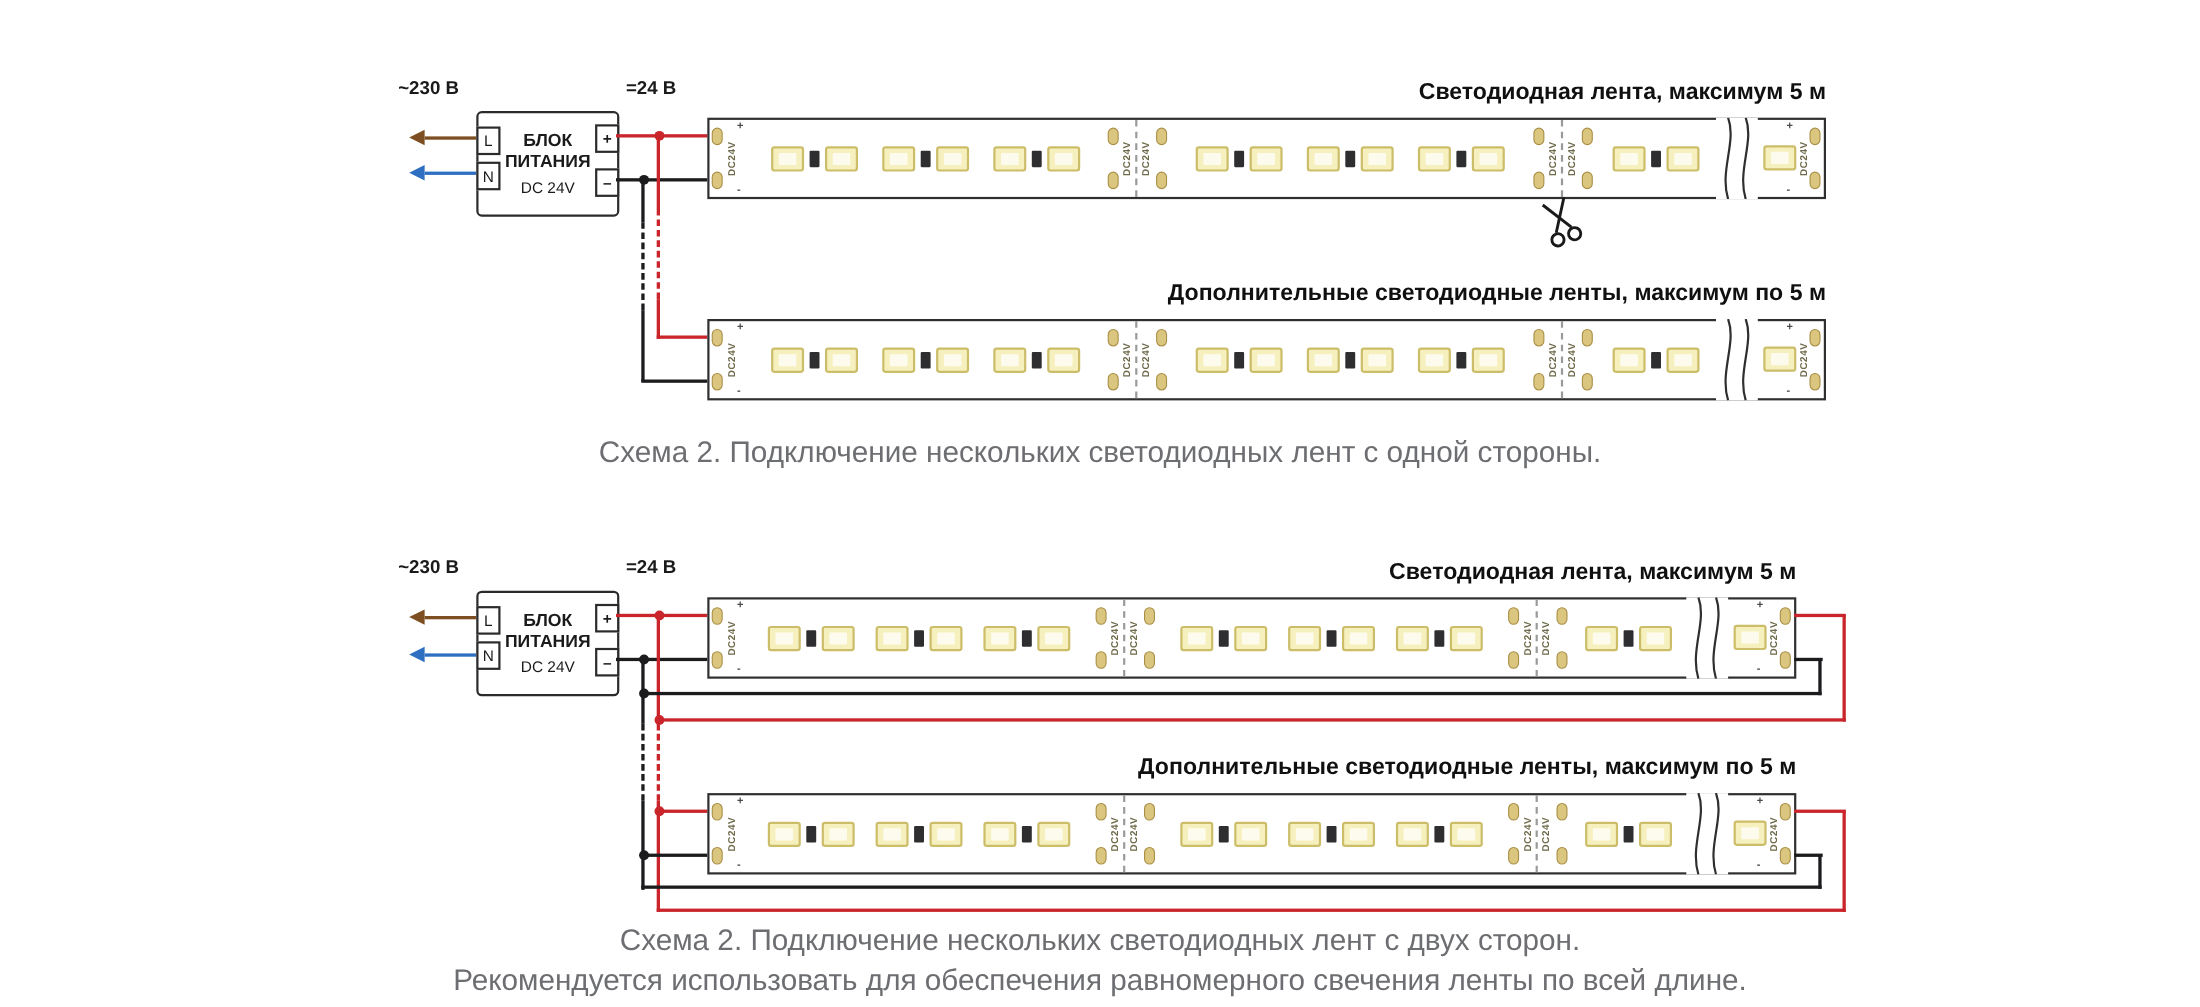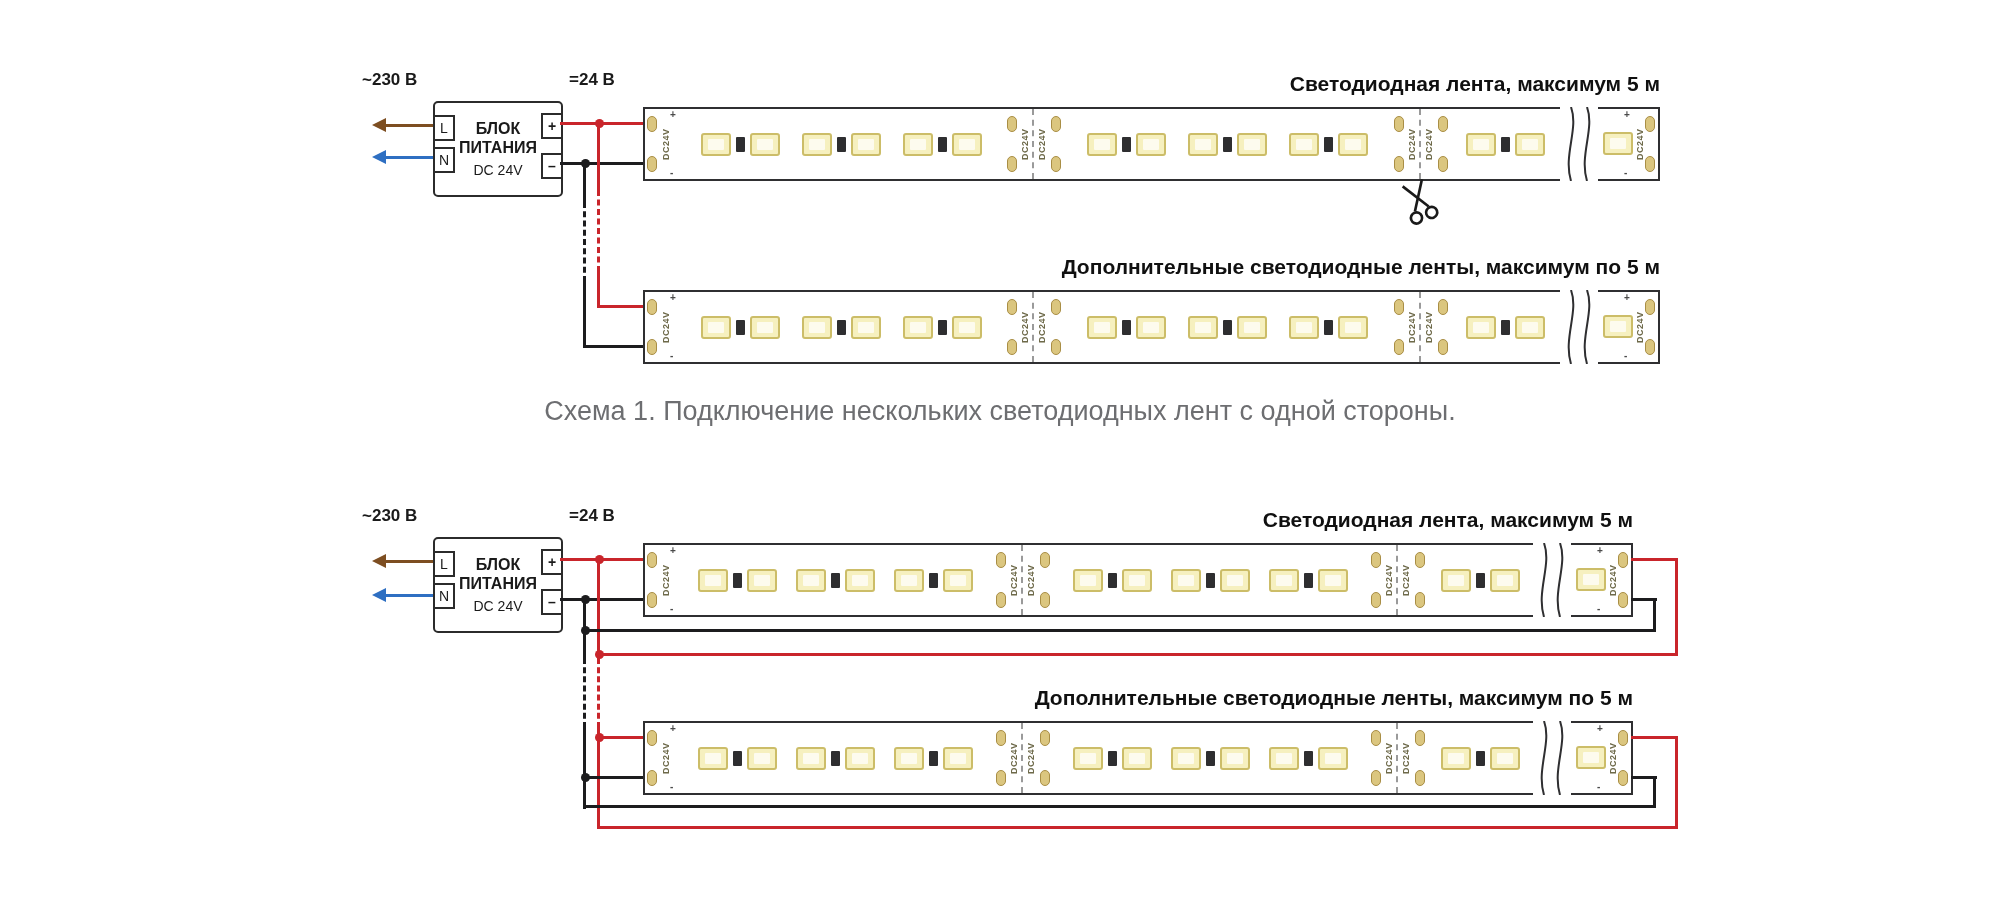--- a/index.html
+++ b/index.html
@@ -297,21 +297,21 @@
         <div class="strip-end">
           <div class="led led-abs"></div>
           <div class="dc-label" style="left: 36px;">DC24V</div>
           <div class="pad pad-top" style="left: 47px;"></div>
           <div class="pad pad-bottom" style="left: 47px;"></div>
           <div class="pol pol-plus" style="left: 26px;">+</div>
           <div class="pol pol-minus" style="left: 26px;">-</div>
         </div>
       </div>
 
-    <div class="caption" style="top:396px">Схема 1. Подключение нескольких светодиодных лент с одной стороны.</div>
+    <div class="caption" style="top:396px">Схема 2. Подключение нескольких светодиодных лент с одной стороны.</div>
   </div>
 
   <div class="abs" style="inset:0">
 
     <div class="volt-label" style="left:362px;top:506px">~230 В</div>
     <div class="volt-label" style="left:569px;top:506px">=24 В</div>
 
     <div class="aline phase" style="left:386px;top:560px;width:48px"></div>
     <div class="ahead phase" style="left:372px;top:554px"></div>
     <div class="aline neutral" style="left:386px;top:594px;width:48px"></div>
@@ -521,15 +521,17 @@
 
     <div class="dot dot-red" style="left:595px;top:733px"></div>
     <div class="dot dot-blk" style="left:581px;top:773px"></div>
     <div class="w wh-red" style="left:1631px;top:736px;width:47px"></div>
     <div class="w wv-red" style="left:1675px;top:737px;height:92px"></div>
     <div class="w wh-red" style="left:597px;top:826px;width:1081px"></div>
     <div class="w wh-blk" style="left:1631px;top:776px;width:26px"></div>
     <div class="w wv-blk" style="left:1653px;top:777px;height:31px"></div>
     <div class="w wh-blk" style="left:583px;top:805px;width:1073px"></div>
 
+    <div class="caption" style="top:840px">Схема 2. Подключение нескольких светодиодных лент с двух сторон.</div>
+    <div class="caption" style="top:876px">Рекомендуется использовать для обеспечения равномерного свечения ленты по всей длине.</div>
   </div>
 
 </div>
 
 </body></html>

